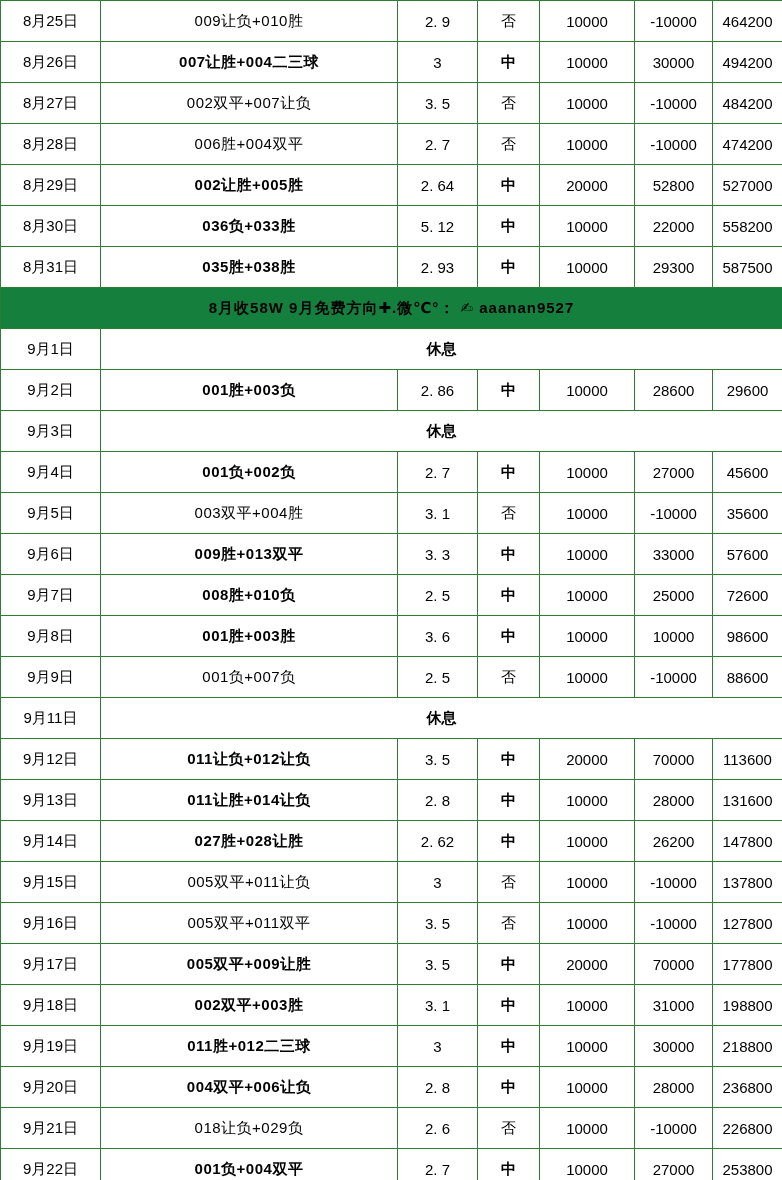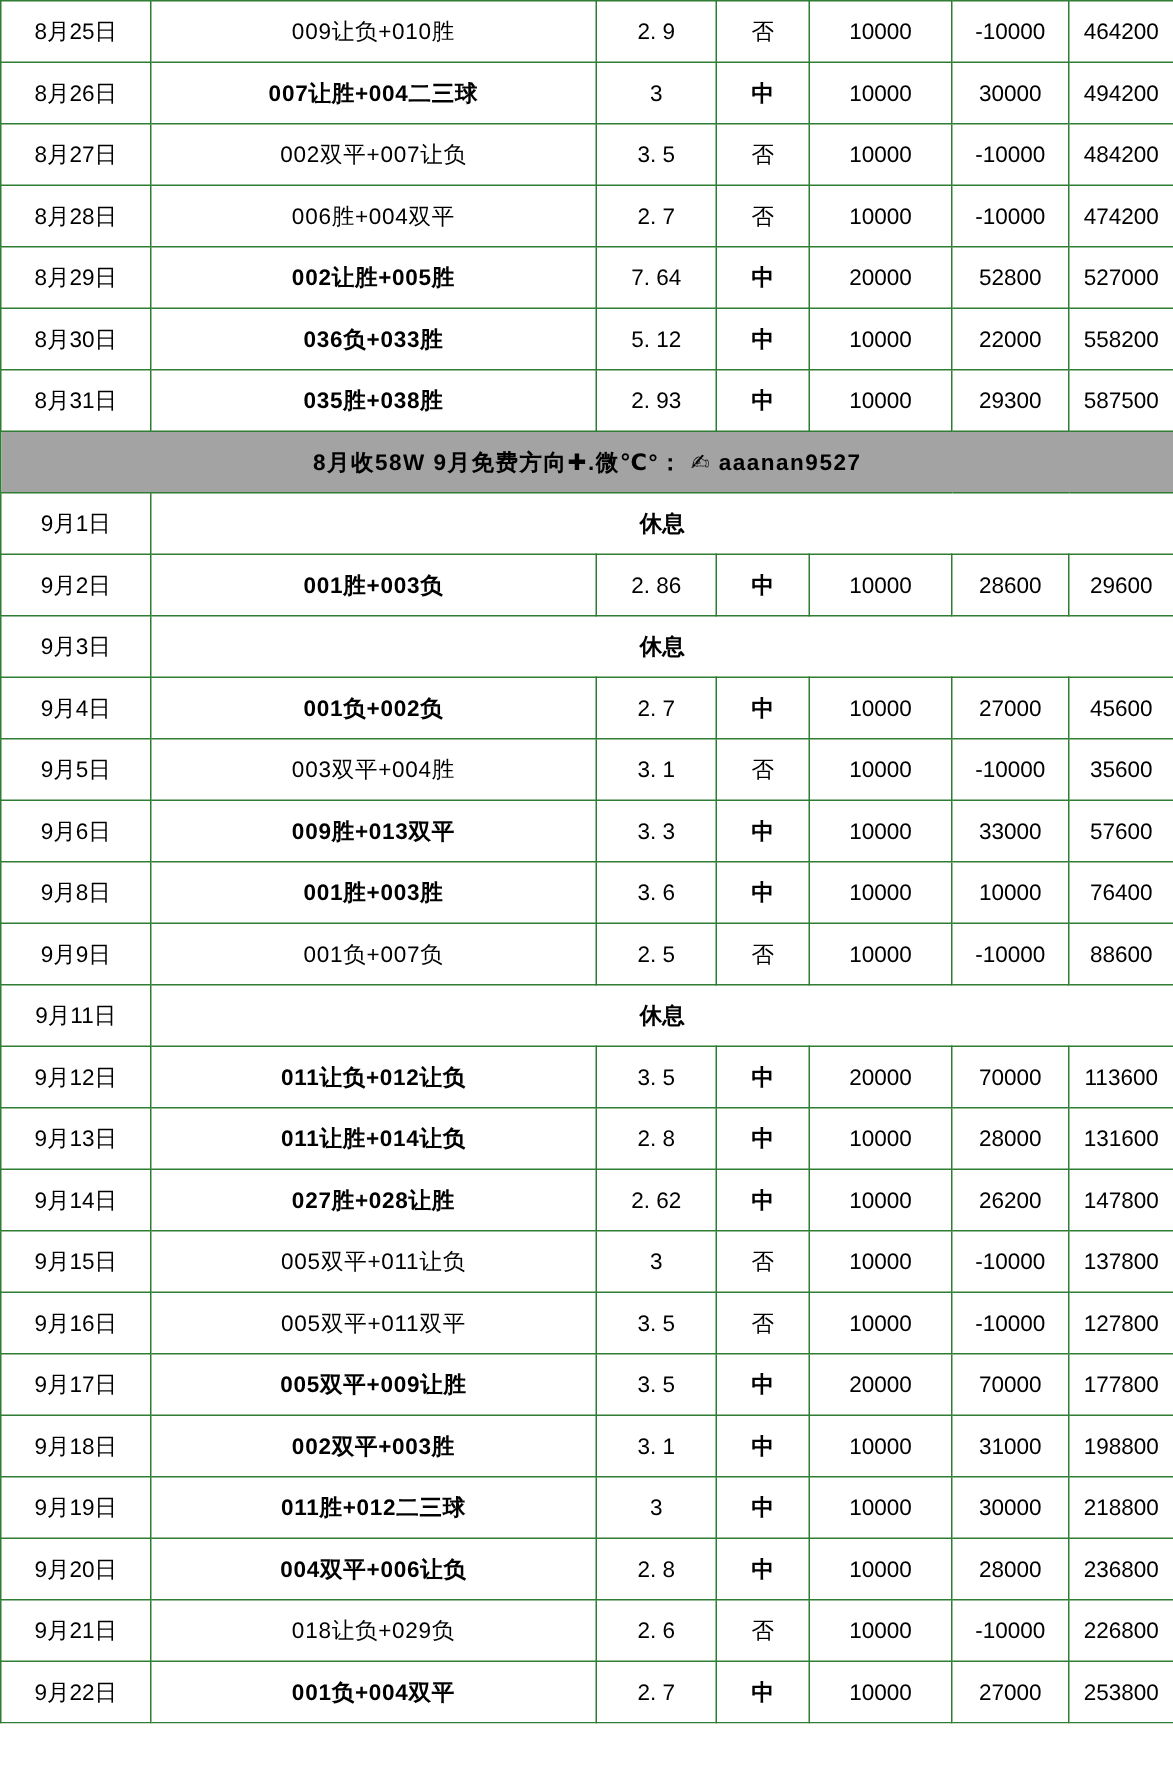--- a/index.html
+++ b/index.html
@@ -41,21 +41,21 @@
   td.odds { font-size: 15px; }
   td.hit  { font-size: 15px; }
   td.stake, td.profit, td.total { font-size: 15px; }
 
   .red  { color: #e8000d; font-weight: bold; }
   .red-plain { color: #e8000d; }
   .black { color: #000000; }
 
   
   tr.banner td {
-    background: #a3a3a3;
+    background: #15803d;
     height: 48px;
     color: #e8000d;
     font-weight: bold;
     font-size: 17px;
     letter-spacing: 1px;
   }
   
   td.rest {
     color: #e8000d;
     font-weight: bold;
@@ -108,21 +108,21 @@
         <td class="pick black">006胜+004双平</td>
         <td class="odds black">2. 7</td>
         <td class="hit black">否</td>
         <td class="stake black">10000</td>
         <td class="profit black">-10000</td>
         <td class="total black">474200</td>
       </tr>
       <tr>
         <td class="date">8月29日</td>
         <td class="pick red">002让胜+005胜</td>
-        <td class="odds red-plain">7. 64</td>
+        <td class="odds red-plain">2. 64</td>
         <td class="hit red">中</td>
         <td class="stake red-plain">20000</td>
         <td class="profit red-plain">52800</td>
         <td class="total red-plain">527000</td>
       </tr>
       <tr>
         <td class="date">8月30日</td>
         <td class="pick red">036负+033胜</td>
         <td class="odds red-plain">5. 12</td>
         <td class="hit red">中</td>
@@ -180,27 +180,36 @@
       <tr>
         <td class="date">9月6日</td>
         <td class="pick red">009胜+013双平</td>
         <td class="odds red-plain">3. 3</td>
         <td class="hit red">中</td>
         <td class="stake red-plain">10000</td>
         <td class="profit red-plain">33000</td>
         <td class="total red-plain">57600</td>
       </tr>
       <tr>
+        <td class="date">9月7日</td>
+        <td class="pick red">008胜+010负</td>
+        <td class="odds red-plain">2. 5</td>
+        <td class="hit red">中</td>
+        <td class="stake red-plain">10000</td>
+        <td class="profit red-plain">25000</td>
+        <td class="total red-plain">72600</td>
+      </tr>
+      <tr>
         <td class="date">9月8日</td>
         <td class="pick red">001胜+003胜</td>
         <td class="odds red-plain">3. 6</td>
         <td class="hit red">中</td>
         <td class="stake red-plain">10000</td>
         <td class="profit red-plain">10000</td>
-        <td class="total red-plain">76400</td>
+        <td class="total red-plain">98600</td>
       </tr>
       <tr>
         <td class="date">9月9日</td>
         <td class="pick black">001负+007负</td>
         <td class="odds black">2. 5</td>
         <td class="hit black">否</td>
         <td class="stake black">10000</td>
         <td class="profit black">-10000</td>
         <td class="total black">88600</td>
       </tr>

